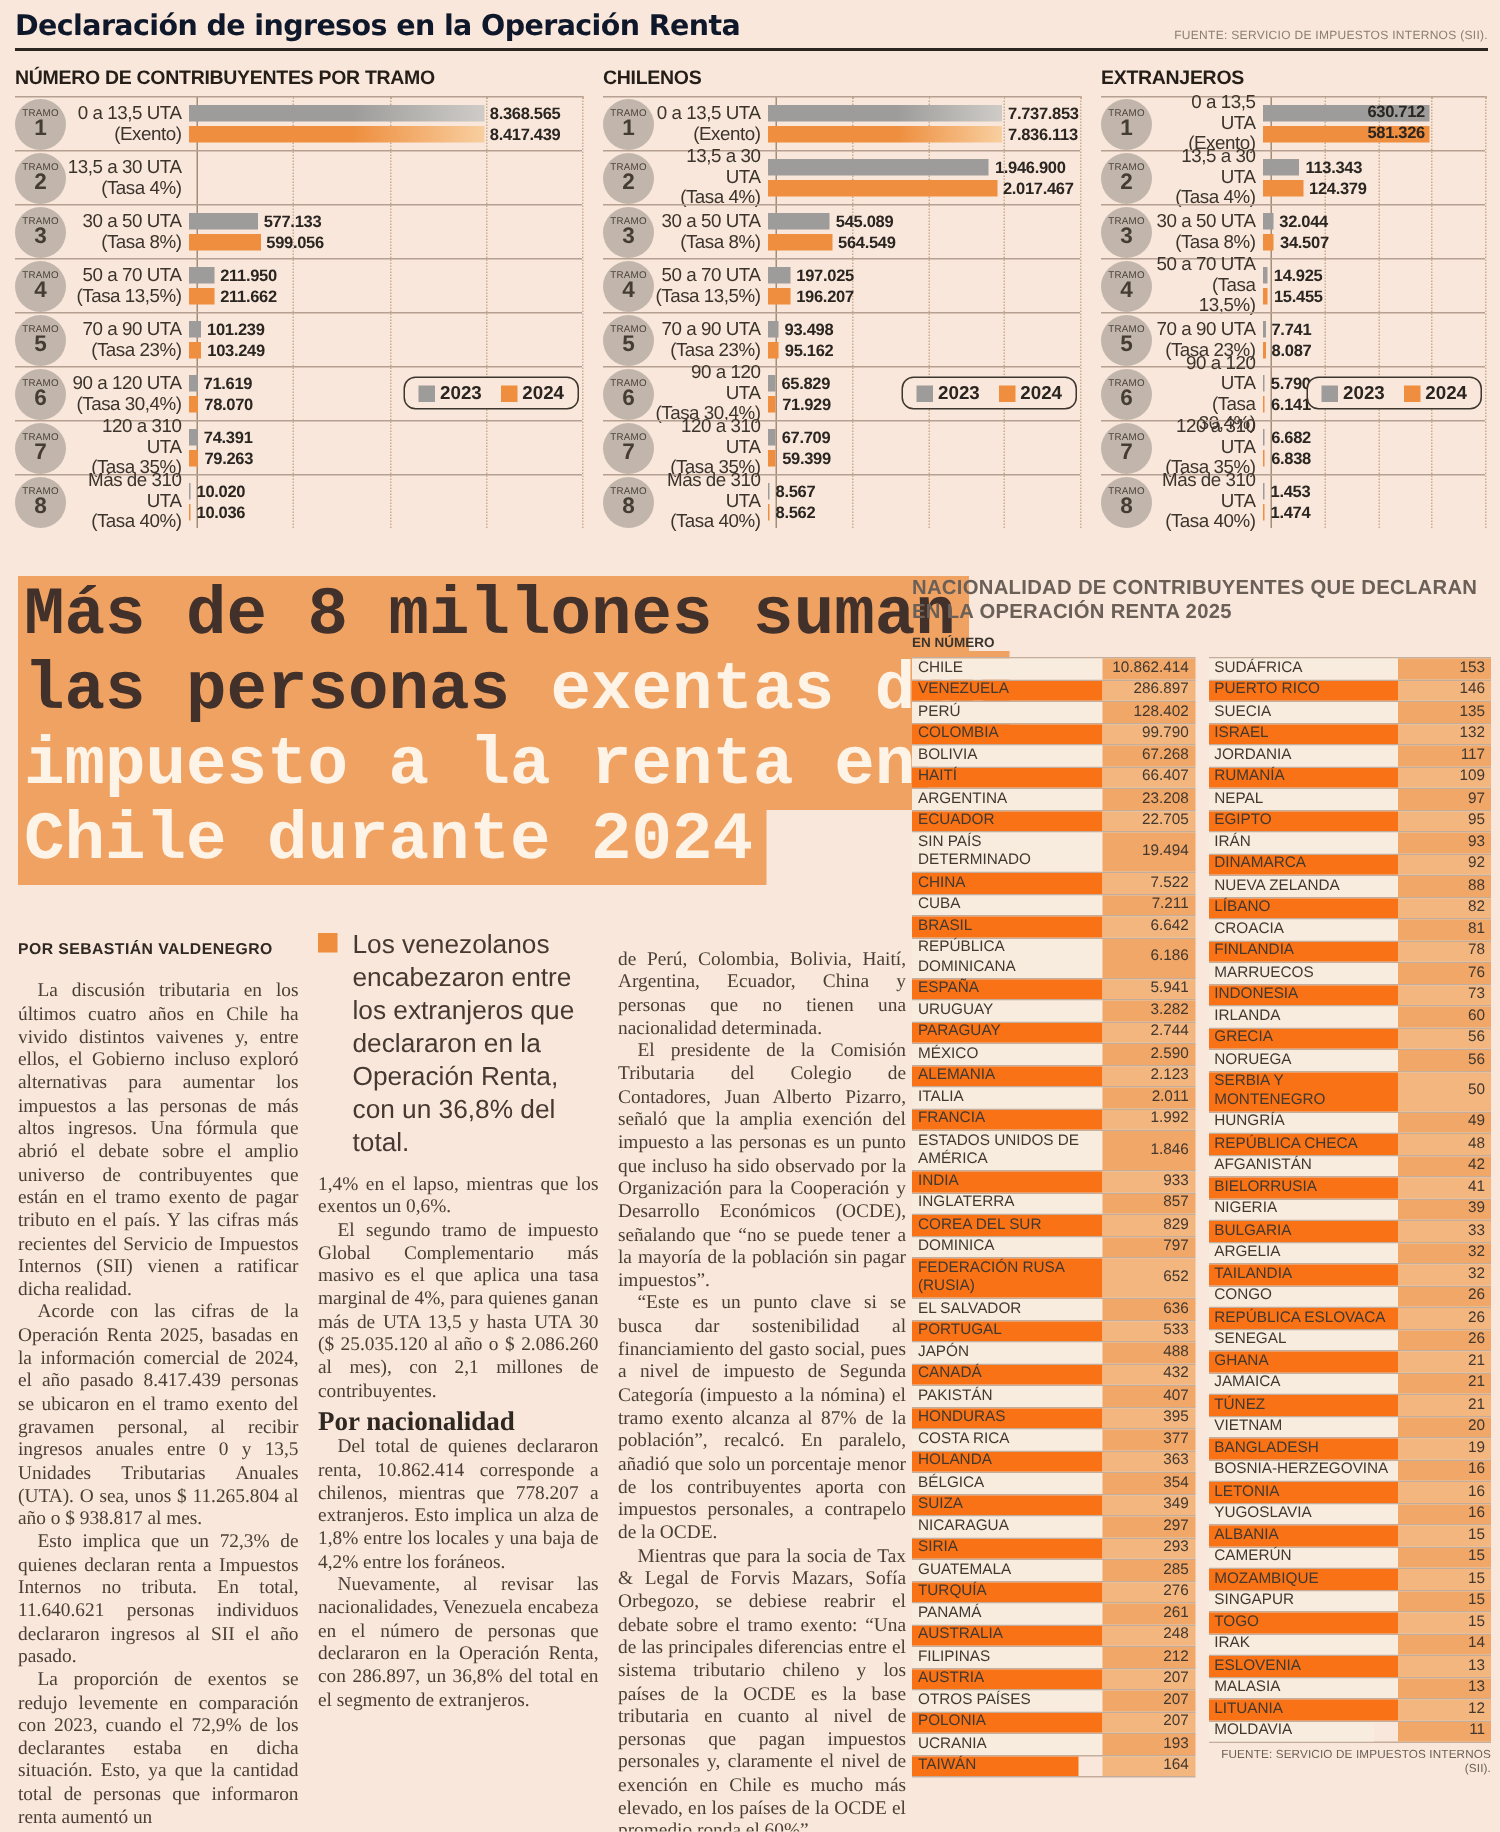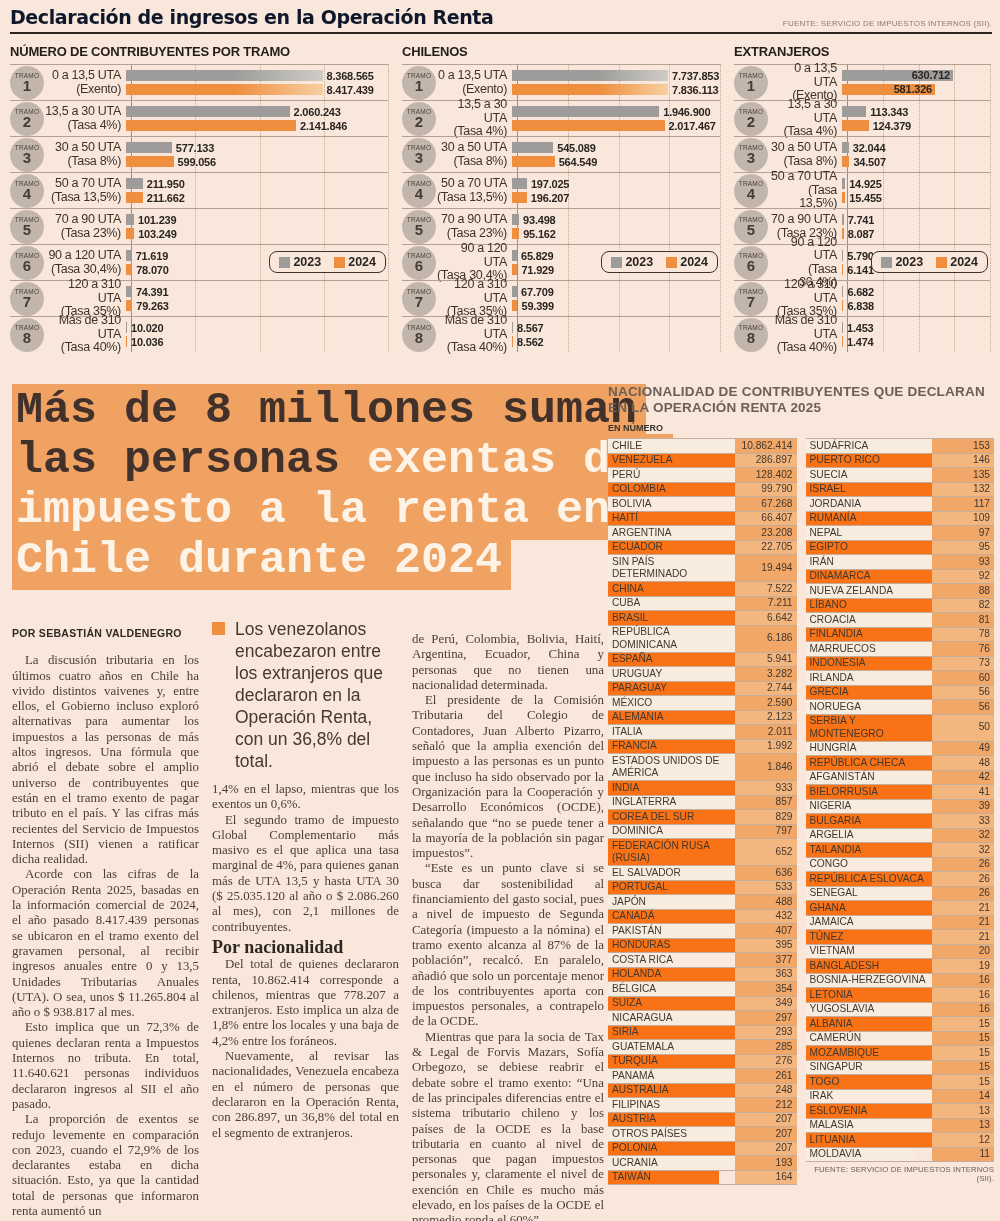--- a/index.html
+++ b/index.html
@@ -131,30 +131,20 @@
         </div>
         <div class="trow">
           <div class="tramo-circle">
             <span class="tlbl">TRAMO</span>
             <span class="tnum">2</span>
           </div>
           <div class="tramo-label">
             <div>13,5 a 30 UTA</div>
             <div>(Tasa 4%)</div>
           </div>
-          <div class="bars">
-            <div class="brow">
-              <div class="bar gray" style="width: 163.571px;"></div>
-              <span class="blab">2.060.243</span>
-            </div>
-            <div class="brow">
-              <div class="bar orange" style="width: 170.05px;"></div>
-              <span class="blab">2.141.846</span>
-            </div>
-          </div>
         </div>
         <div class="trow">
           <div class="tramo-circle">
             <span class="tlbl">TRAMO</span>
             <span class="tnum">3</span>
           </div>
           <div class="tramo-label">
             <div>30 a 50 UTA</div>
             <div>(Tasa 8%)</div>
           </div>
@@ -482,21 +472,21 @@
             <div>0 a 13,5 UTA</div>
             <div>(Exento)</div>
           </div>
           <div class="bars">
             <div class="brow">
               <div class="bar gray" style="width: 111px;">
                 <span class="blab">630.712</span>
               </div>
             </div>
             <div class="brow">
-              <div class="bar orange" style="width: 93px;">
+              <div class="bar orange" style="width: 111px;">
                 <span class="blab">581.326</span>
               </div>
             </div>
           </div>
         </div>
         <div class="trow">
           <div class="tramo-circle">
             <span class="tlbl">TRAMO</span>
             <span class="tnum">2</span>
           </div>

